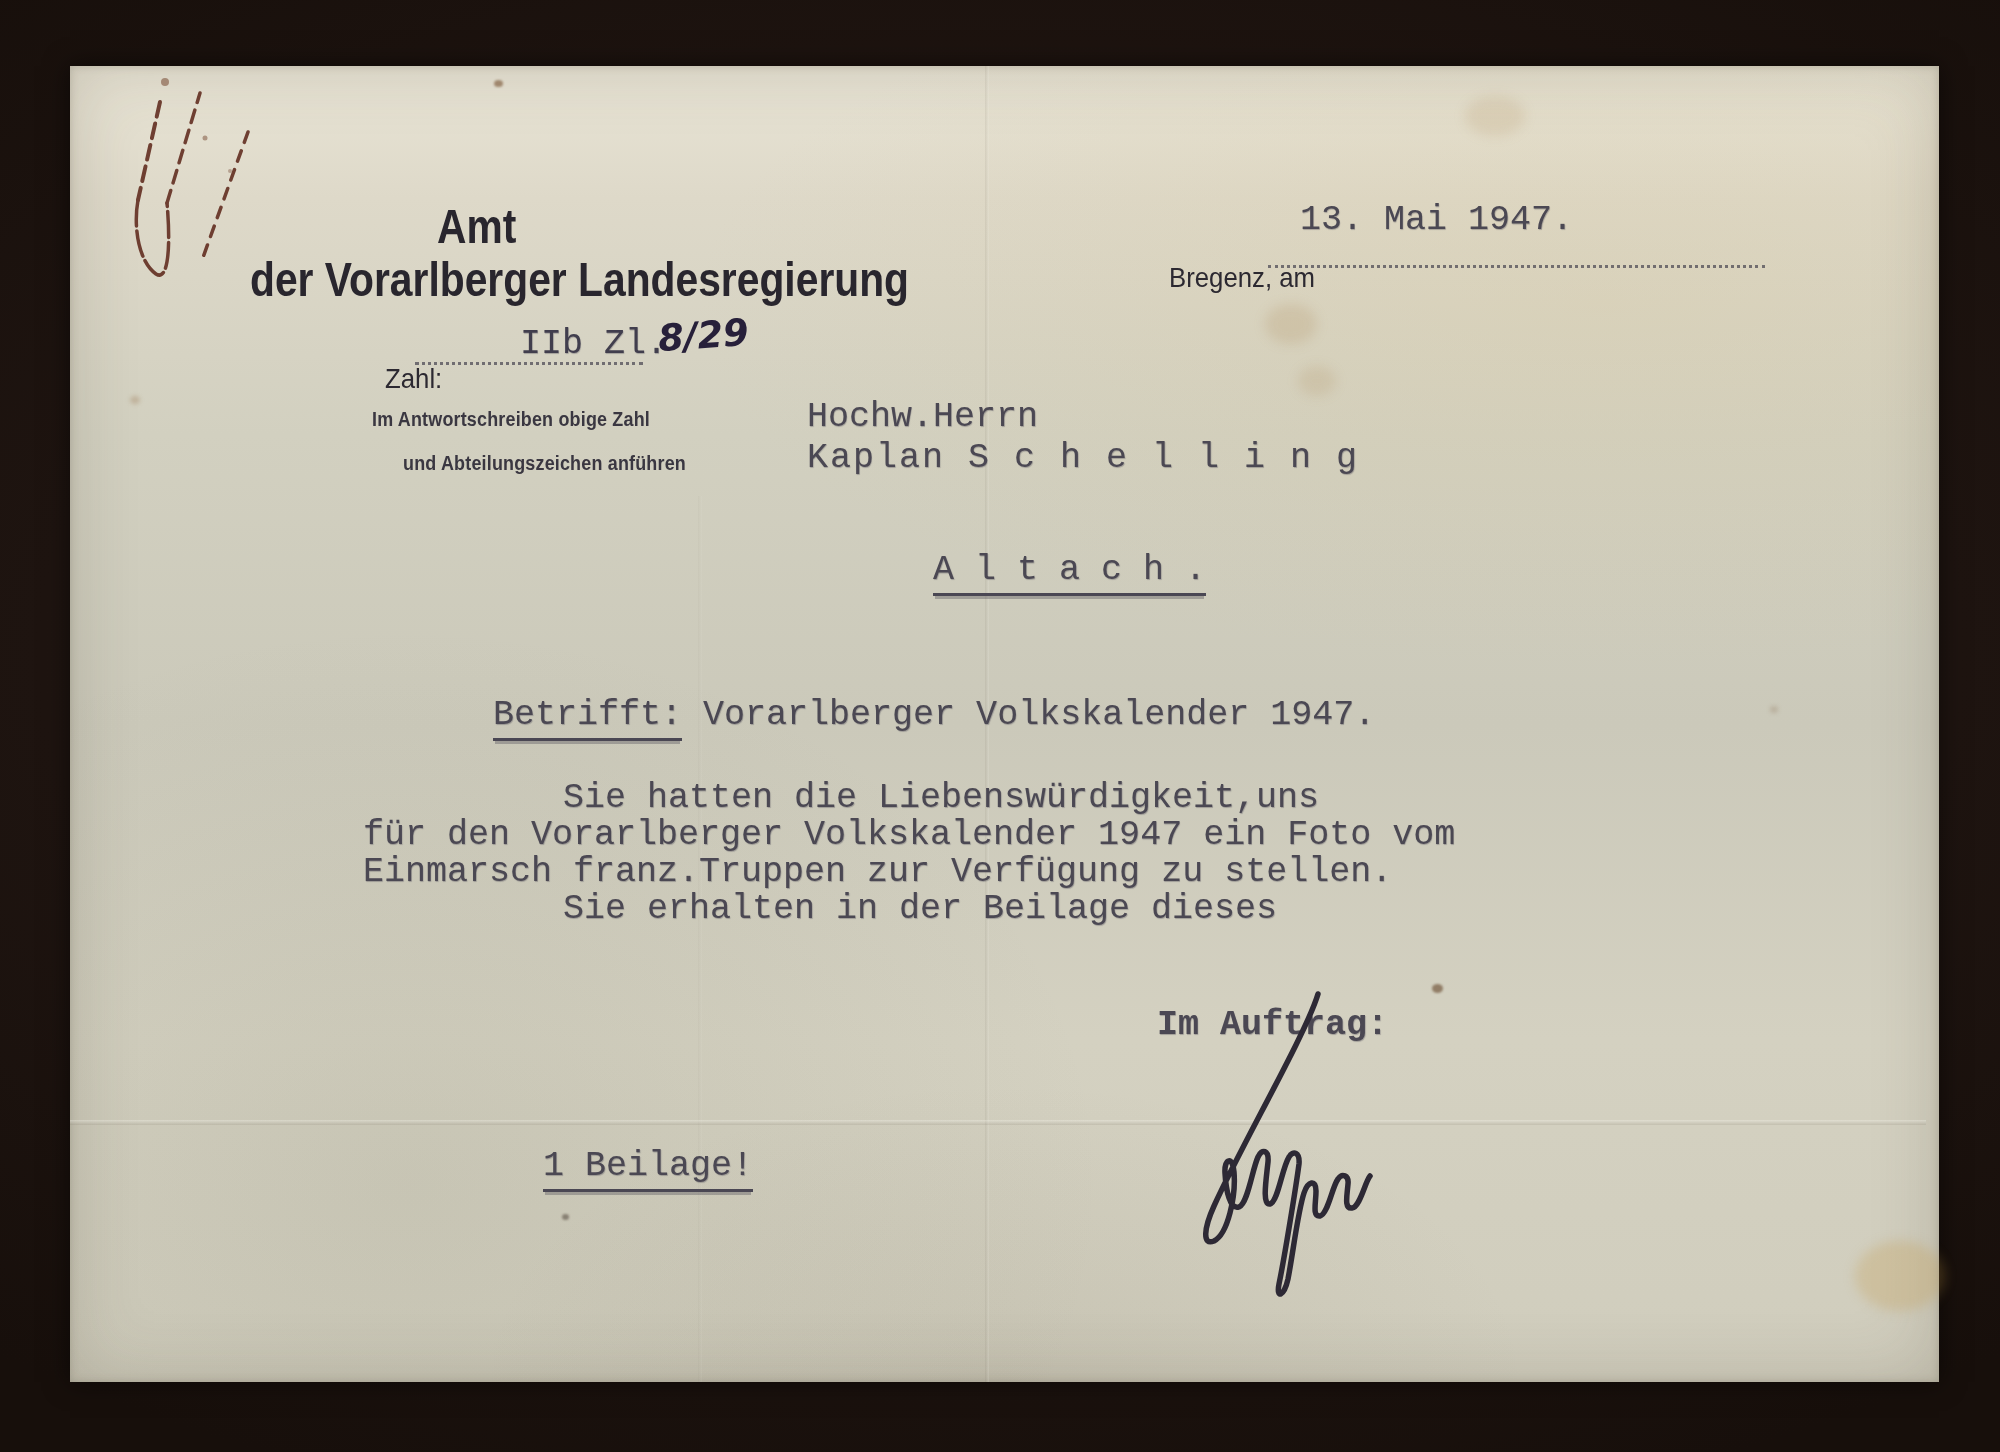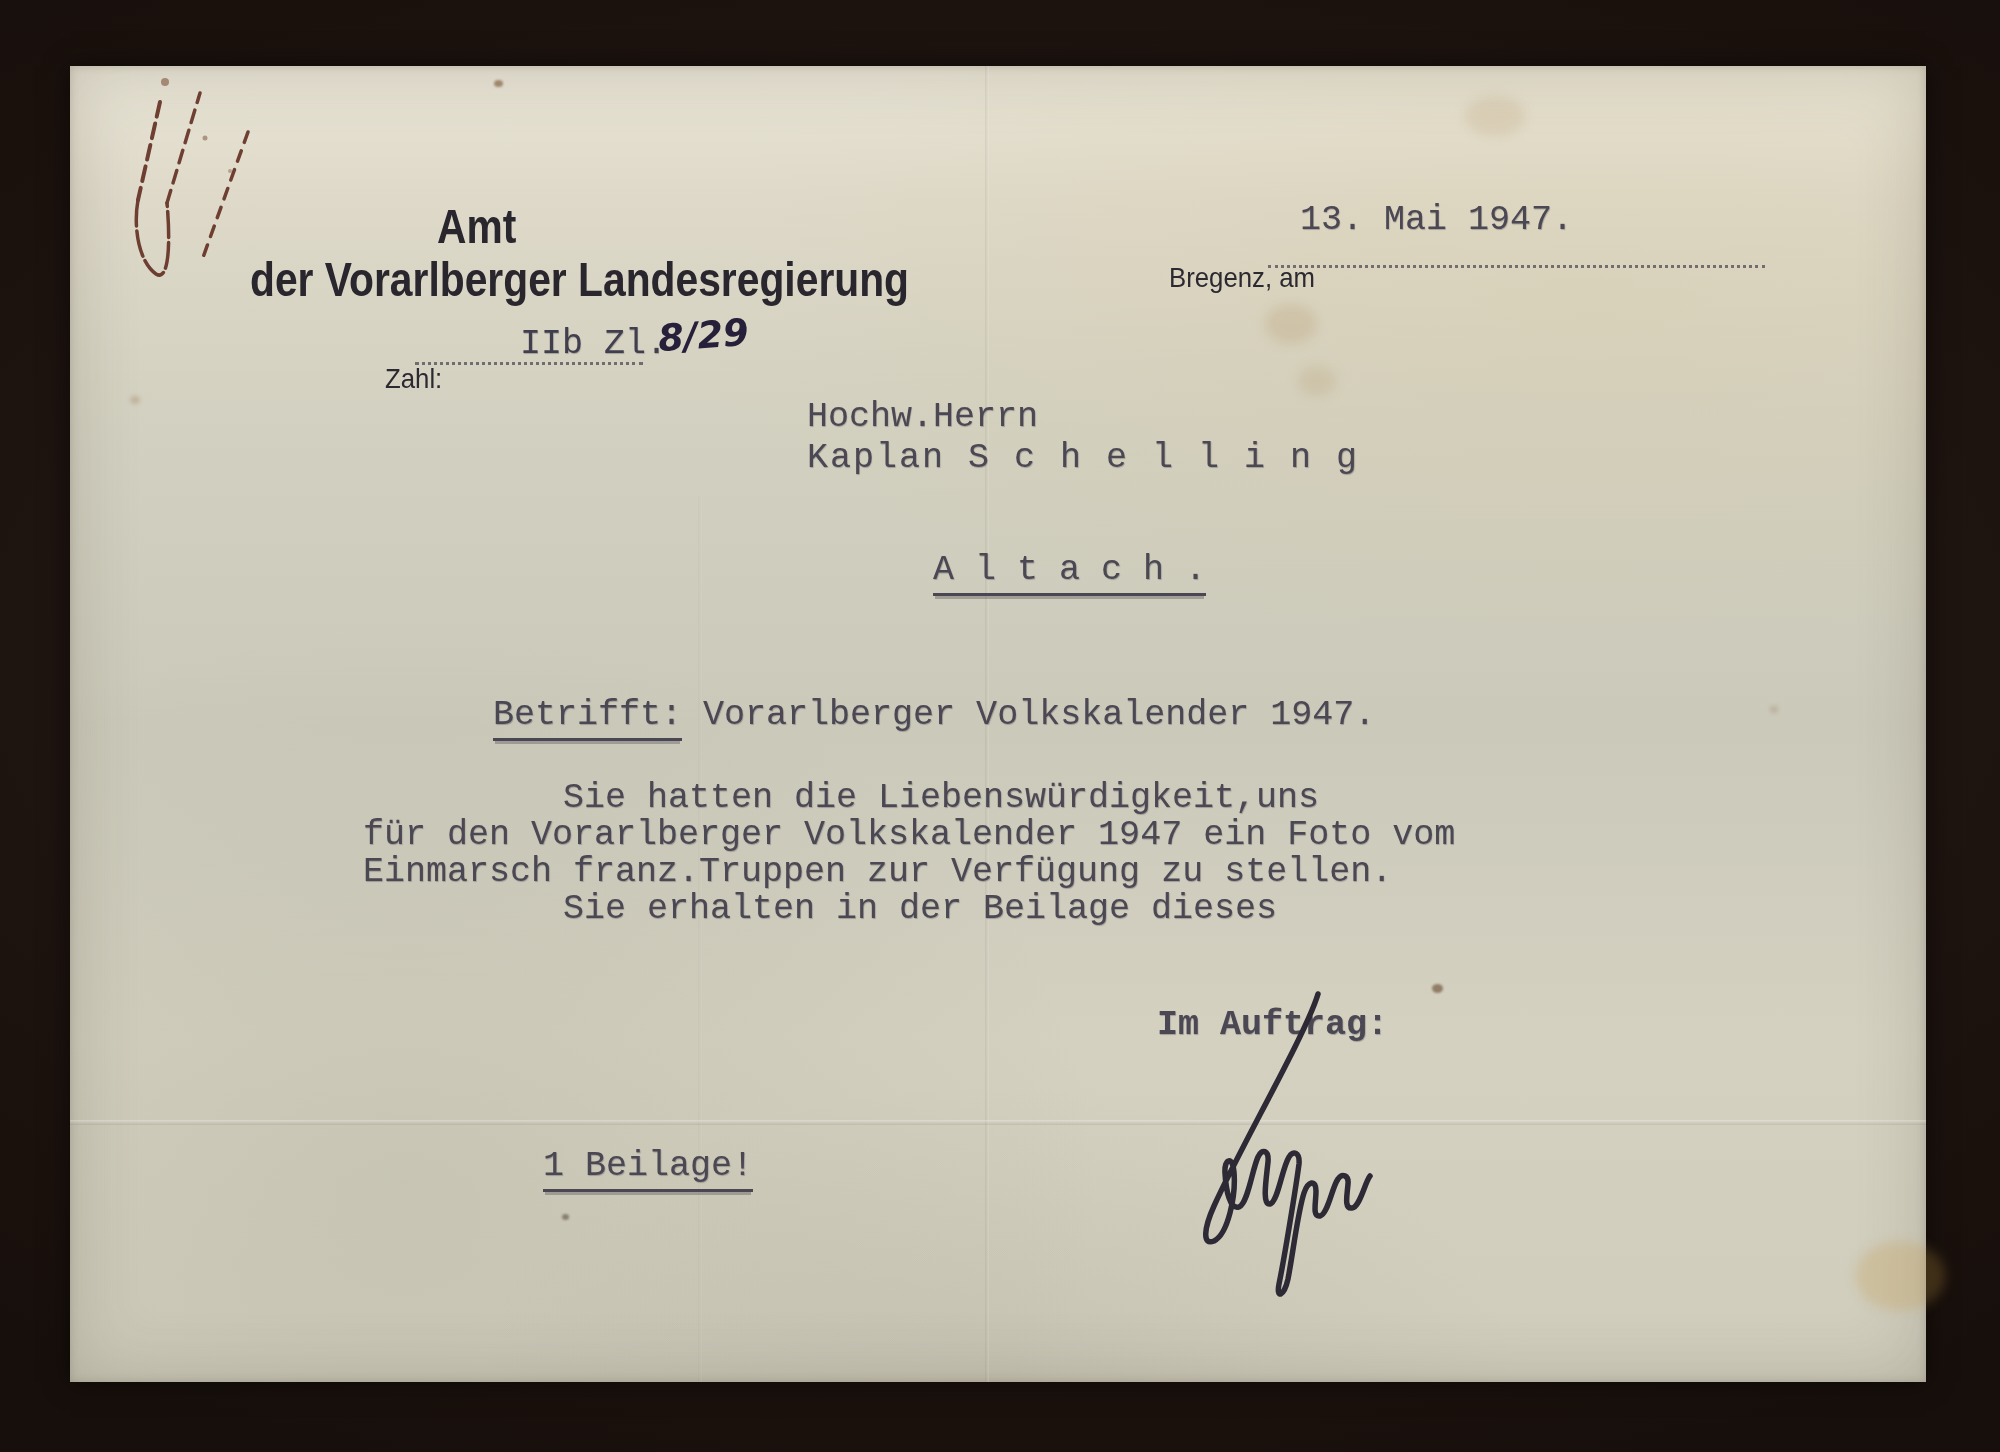--- a/index.html
+++ b/index.html
@@ -10,20 +10,21 @@
     font-family:"Liberation Sans", sans-serif;
   }
   .paper{
     position:absolute;left:70px;top:66px;width:1856px;height:1316px;
     background:
       radial-gradient(1300px 520px at 82% 18%, rgba(216,200,158,0.28), transparent 70%),
       radial-gradient(1000px 800px at 18% 85%, rgba(118,118,98,0.12), transparent 70%),
       radial-gradient(700px 400px at 50% 100%, rgba(120,110,90,0.10), transparent 75%),
       linear-gradient(180deg,#e9e5d6 0%, #ded9c9 10%, #d2d0c0 28%, #cbc9ba 50%, #d4d1c1 74%, #d0cdbd 100%);
     box-shadow: inset 0 0 70px rgba(72,62,46,.20), inset 0 0 8px rgba(72,62,46,.22), 0 0 24px rgba(0,0,0,.55);
+    padding-left: 13px;
   }
   .abs{position:absolute;white-space:pre;}
   .cond{display:inline-block;transform:scaleX(.85);transform-origin:left top;}
   .cond92{display:inline-block;transform:scaleX(.92);transform-origin:left top;}
 
   .letterhead{color:#29262e;font-weight:bold;letter-spacing:0px;}
   .lh1{left:287px;top:78px;font-size:48px;}
   .lh2{left:100px;top:131px;font-size:48px;}
 
   .formlabel{color:#2c2931;font-weight:normal;font-size:28px;}
@@ -97,20 +98,24 @@
     </div>
     <div class="abs dotted" style="left:1198px;top:199px;width:497px;"></div>
     <div class="abs typed" style="left:1230px;top:134px;">13. Mai 1947.</div>
 
     <div class="abs formlabel" style="left:268px;top:265px;">
       <span class="cond92">Zahl:</span>
     </div>
     <div class="abs dotted" style="left:345px;top:296px;width:228px;"></div>
     <div class="abs typed dark" style="left:450px;top:258px;">IIb Zl.</div>
     <div class="abs handwrit" style="left:588px;top:248px;">8/29</div>
+    <div class="abs smallprint">
+      <span class="cond92"><span>Im Antwortschreiben obige Zahl</span><br>
+      <span>und Abteilungszeichen anführen</span></span>
+    </div>
 
     <div class="abs typed" style="left:737px;top:331px;">Hochw.Herrn</div>
     <div class="abs typed" style="left:737px;top:372px;letter-spacing:2px;">Kaplan S c h e l l i n g</div>
     <div class="abs typed" style="left:737px;top:444px;">
       <span class="u-heavy">A l t a c h .</span>
     </div>
 
     <div class="abs typed" style="left:297px;top:589px;">
       <span class="u-heavy">Betrifft:</span><span> </span><span>Vorarlberger Volkskalender 1947.</span>
     </div>

